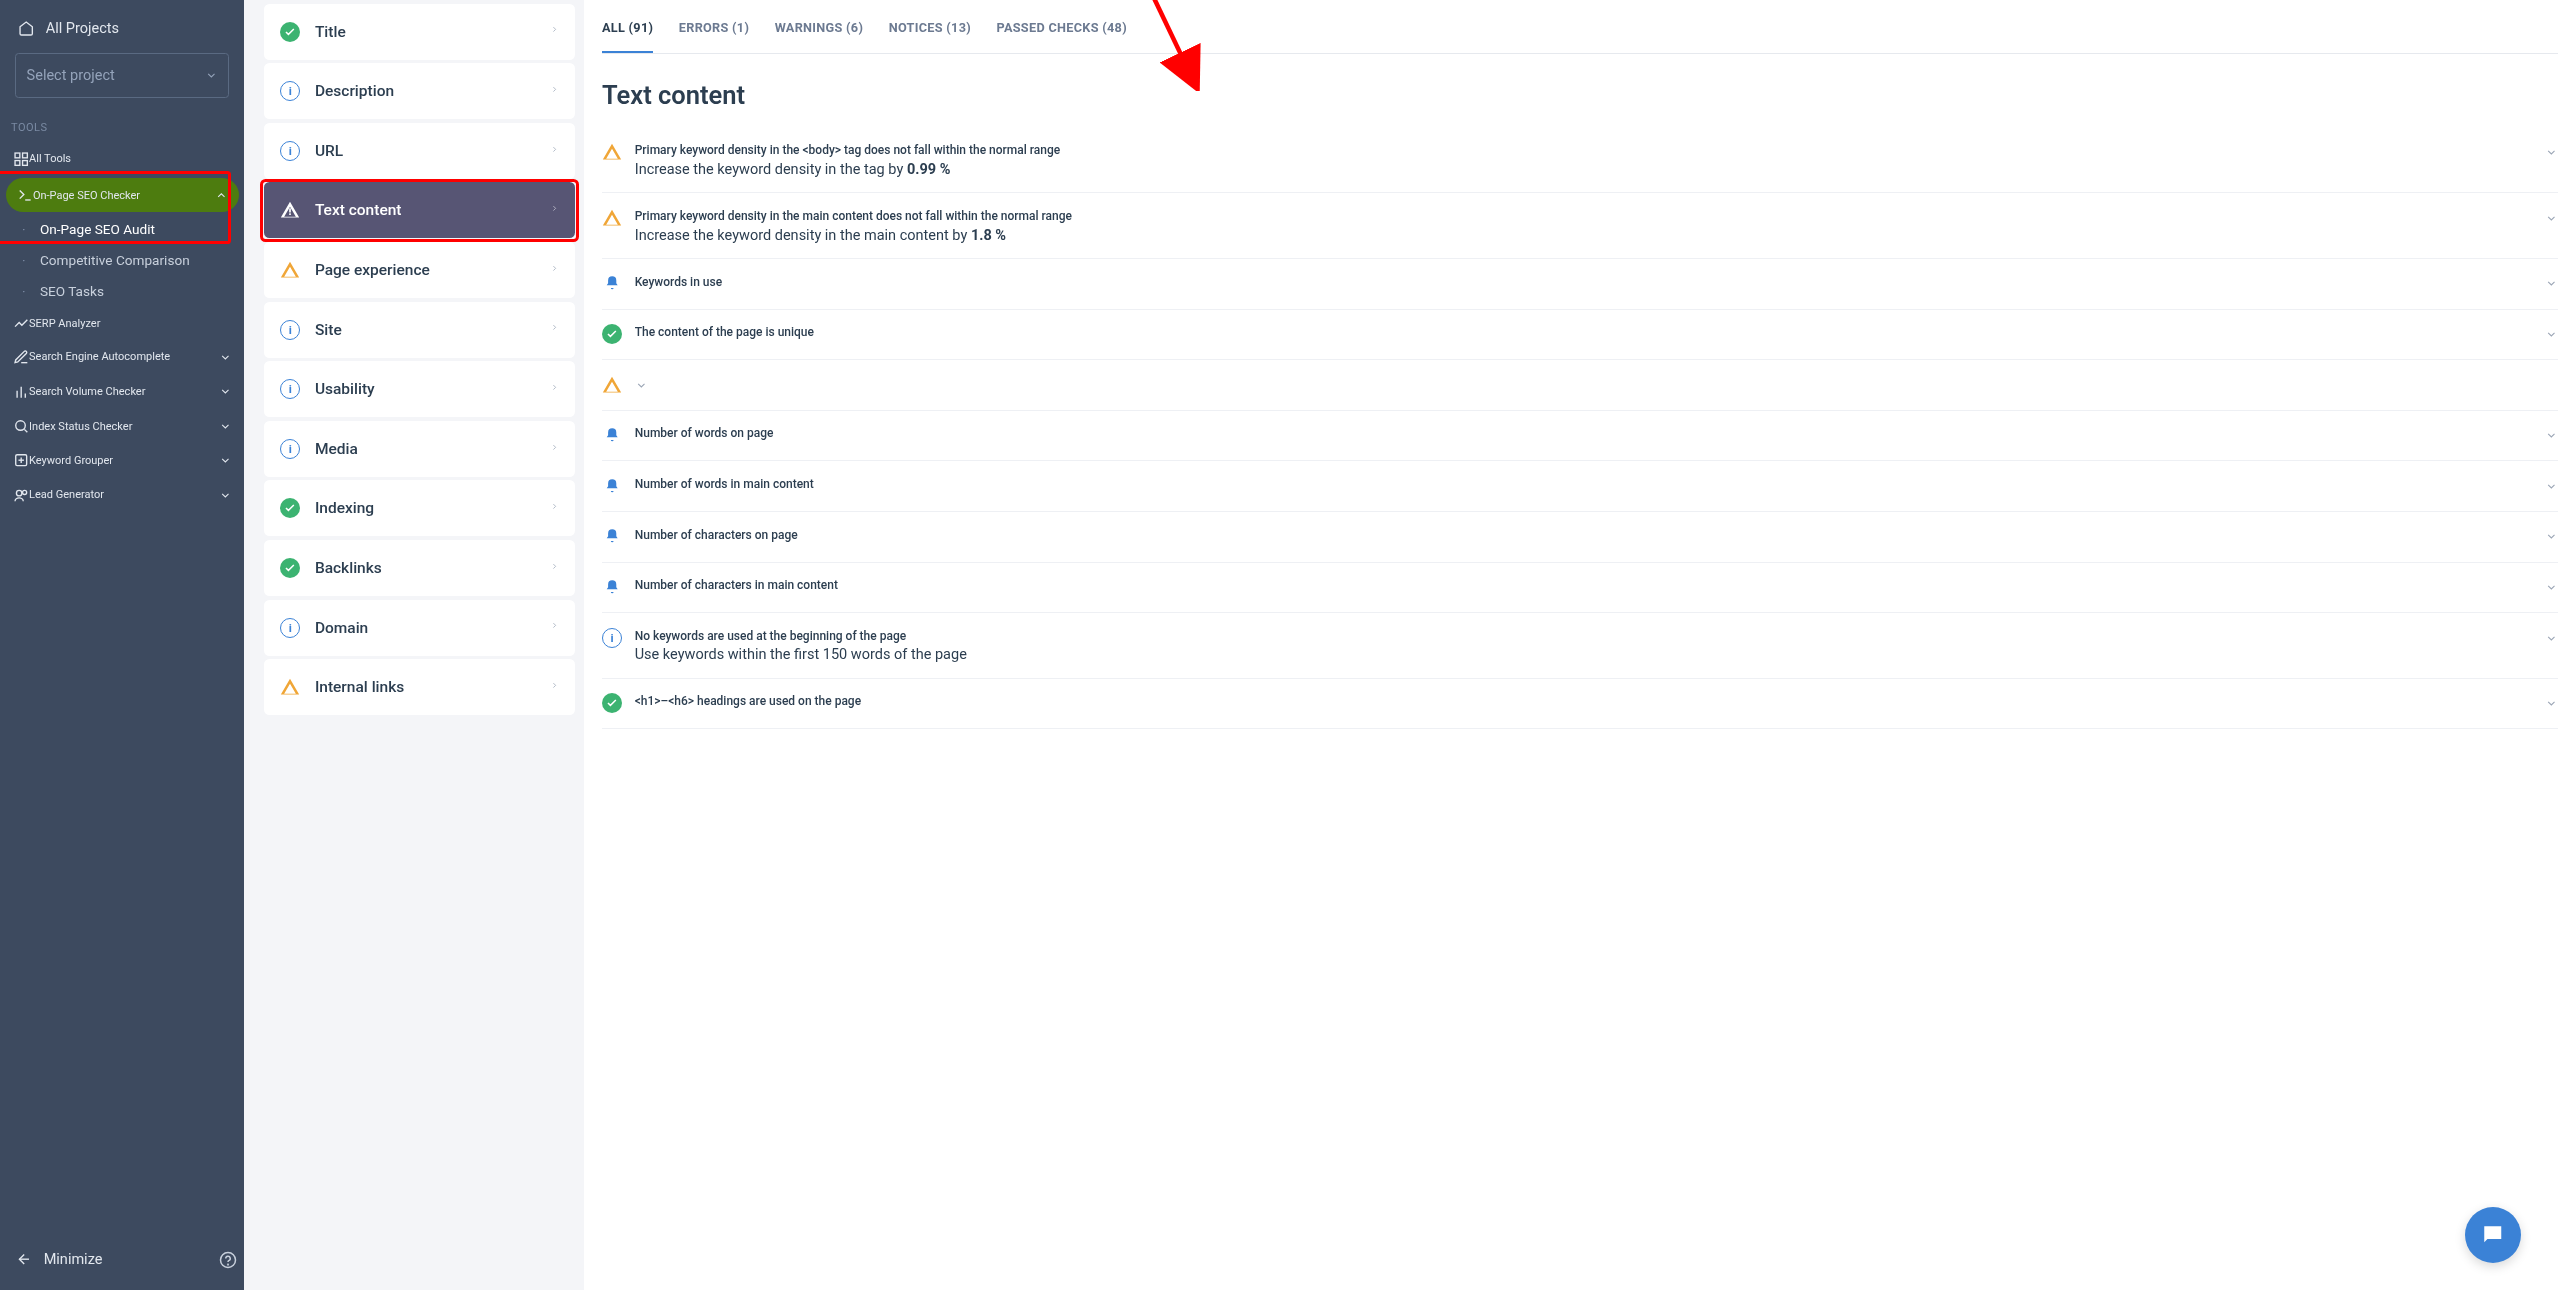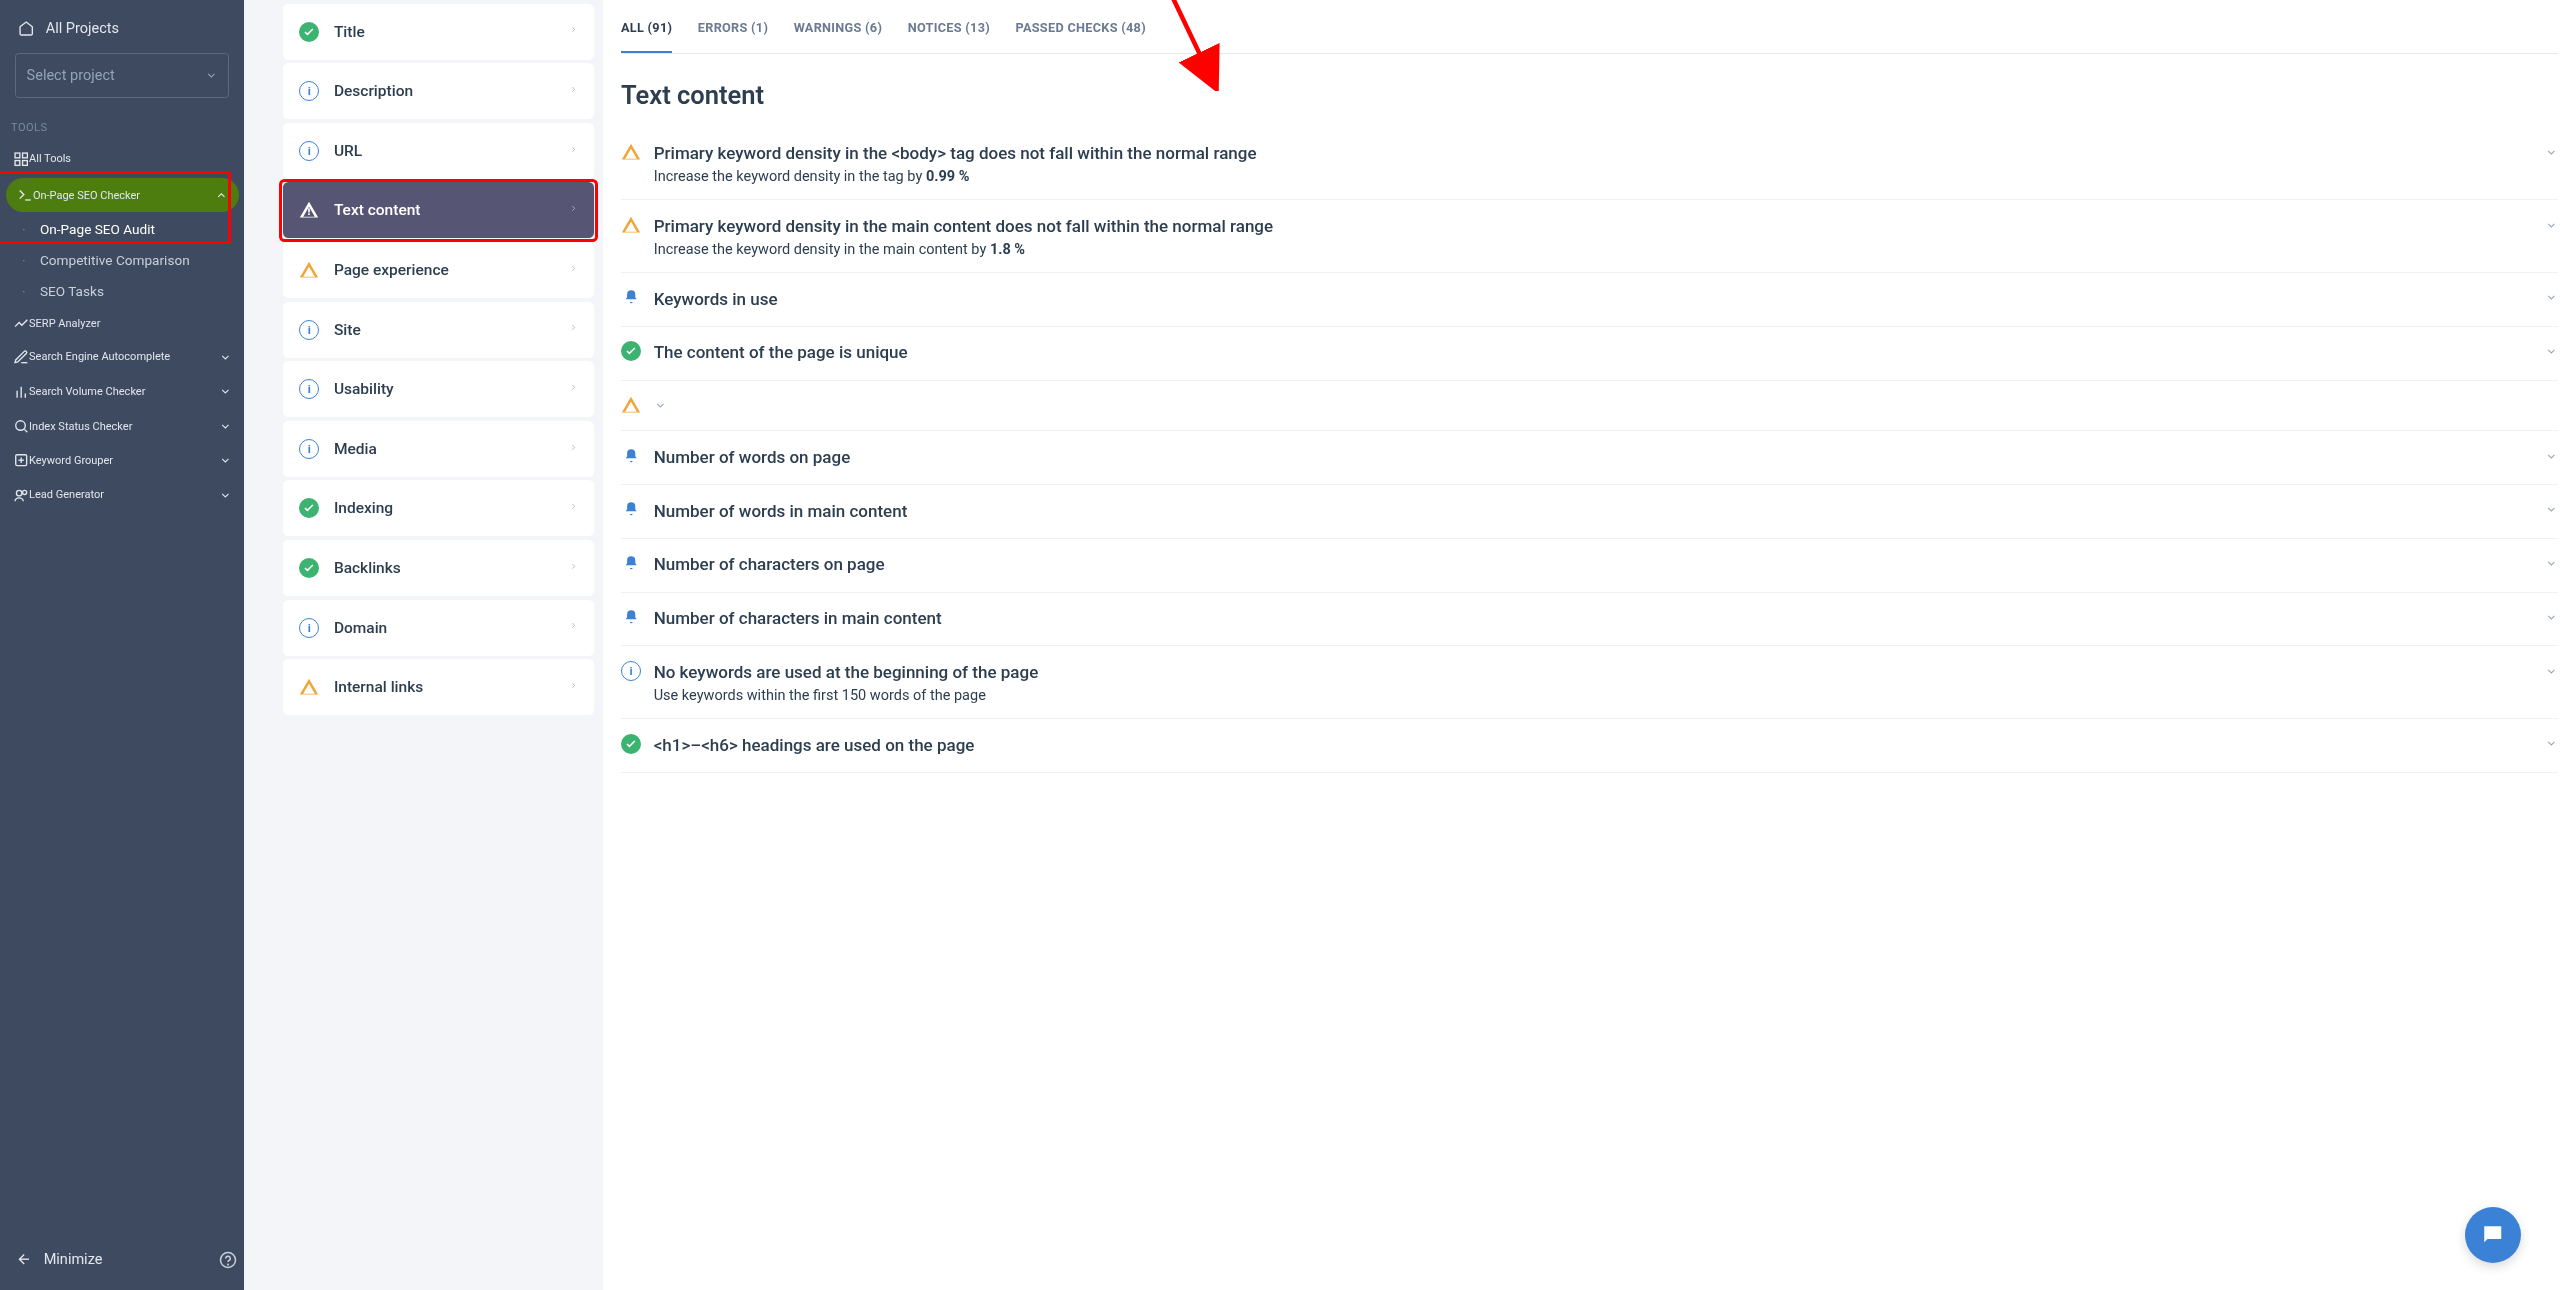--- a/index.html
+++ b/index.html
@@ -14,42 +14,42 @@
 .tool-item.expanded { background:#4d7c0f; border-radius:18px; margin:1.8px 5.5px; padding:9px 11px; }
 .tool-item .chev { margin-left:auto; }
 .sub-item { padding:7.3px 12.7px 7.3px 40px; font-size:13.6px; color:#c8d0dc; cursor:pointer; position:relative; }
 .sub-item.active { color:#fff; }
 .sub-item::before { content:"·"; position:absolute; left:22px; color:#7a8aa3; }
 .sidebar-bottom { margin-top:auto; padding:16.4px 7.3px; display:flex; align-items:center; justify-content:space-between; }
 .minimize { display:flex; align-items:center; gap:11px; font-size:14.5px; color:#e2e7ee; cursor:pointer; padding:5.5px 9px; }
 .help { width:18px; height:18px; cursor:pointer; color:#c8d0dc; }
 .red-box { position:absolute; border:3.6px solid #ff0000; pointer-events:none; z-index:50; }
 
-.midcol { width:340px; padding:3.6px 9px 9px 20px; overflow-y:auto;margin-left:19px; }
+.midcol { width:340px; padding:3.6px 9px 9px 20px; overflow-y:auto; }
 .cat { background:#fff; border-radius:5.5px; margin-bottom:3.6px; padding:18px 16.4px; display:flex; align-items:center; gap:14.5px; cursor:pointer; position:relative; }
 .cat.active { background:#575574; color:#fff; }
 .cat .chev { margin-left:auto; color:#9aa5b5; }
 .cat.active .chev { color:#c8c8d6; }
 .cat-label { font-size:15.5px; font-weight:500; }
 .ico { width:20px; height:20px; border-radius:50%; display:flex; align-items:center; justify-content:center; flex-shrink:0; }
 .ico-ok { background:#3cb371; color:#fff; }
 .ico-info { border:1.8px solid #3b82d6; color:#3b82d6; font-weight:700; font-size:11.8px; }
 .ico-warn { color:#f0a637; font-size:18px; }
 .ico-warn-w { color:#fff; font-size:18px; }
 .ico-notice { color:#3b82d6; font-size:16.4px; }
 
 .main { flex:1; background:#fff; padding:0 18px; overflow-y:auto; position:relative; }
 .tabs { display:flex; gap:25.5px; padding:20px 0 0 0; border-bottom:0.9px solid #e6e9ee; }
 .tab { font-size:12.7px; font-weight:700; letter-spacing:0.3px; color:#6c7a91; padding-bottom:16.4px; cursor:pointer; }
 .tab.active { color:#2c3e50; border-bottom:2.7px solid #3b82d6; }
 .page-title { font-size:25.5px; font-weight:600; padding:25.5px 0 18px 0; }
 .issue { padding:14.5px 0; border-bottom:0.9px solid #eef0f4; display:flex; gap:12.7px; align-items:flex-start; }
 .issue:first-of-type { border-top:none; }
 .issue .itxt { flex:1; }
-.issue .ititle { font-size:17px; font-weight:500; color:#2c3e50; line-height:1.4; }
+.issue .ititle { font-size:12px; font-weight:500; color:#2c3e50; line-height:1.4; }
 .issue .isub { font-size:14.5px; color:#2c3e50; margin-top:1.8px; }
 .issue .isub b { font-weight:700; }
 .issue .expand { color:#9aa5b5; cursor:pointer; padding-top:3.6px; }
 .arrow-overlay { position:absolute; top:-9px; left:564px; width:55px; height:100px; z-index:60; pointer-events:none; }
 .chat-fab { position:fixed; bottom:27px; right:55px; width:56px; height:56px; border-radius:50%; background:#3b82d6; display:flex; align-items:center; justify-content:center; cursor:pointer; box-shadow:0 3.6px 11px rgba(0,0,0,0.15); }
 .chat-fab svg { width:25.5px; height:25.5px; fill:#fff; }
 svg { flex-shrink:0; }
 </style>
 </head>
 <body>

